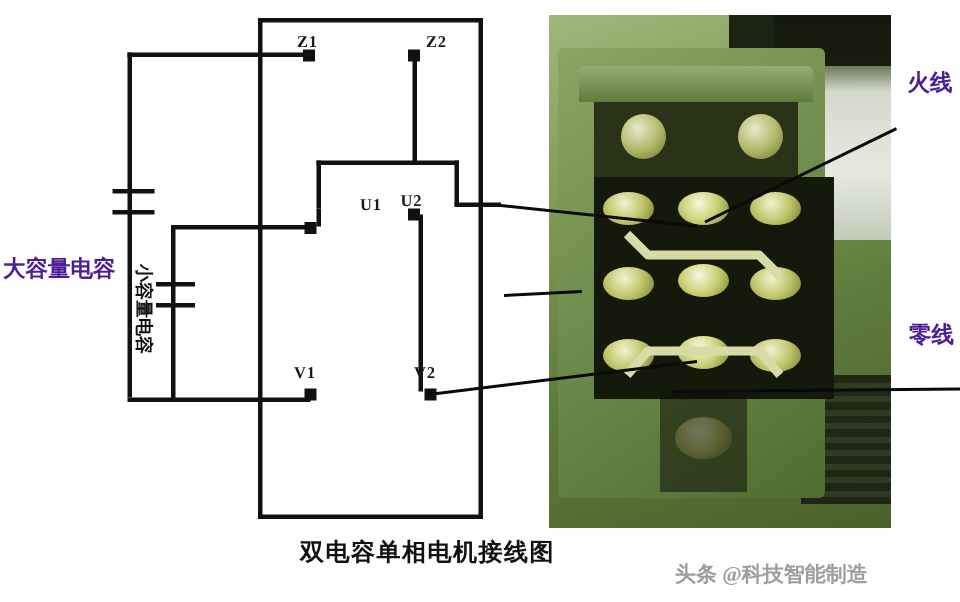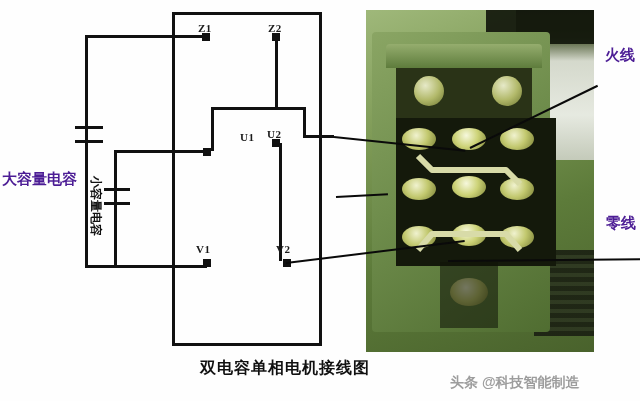--- a/index.html
+++ b/index.html
@@ -21,21 +21,21 @@
   .cap-h-plate{position:absolute;background:#111;height:3px;}
 
   
   .cn-label{position:absolute;font-family:"DejaVu Sans","Liberation Sans",sans-serif;
             font-size:15px;font-weight:700;color:#4c1d95;white-space:nowrap;}
   .cn-label-vert{position:absolute;font-family:"DejaVu Sans","Liberation Sans",sans-serif;
             font-size:12px;font-weight:700;color:#111;white-space:nowrap;
             transform-origin:0 0;transform:rotate(90deg);}
   .caption{position:absolute;font-family:"DejaVu Serif","Liberation Serif",serif;
            font-size:16px;font-weight:700;color:#111;letter-spacing:1px;white-space:nowrap;}
-  .watermark{position:absolute;font-family:Liberation Sans, sans-serif;
+  .watermark{position:absolute;font-family:Liberation Serif, serif;
              font-size:14px;font-weight:700;color:#8d8d8d;white-space:nowrap;opacity:.85;}
 
   
   #photo{position:absolute;left:366px;top:10px;width:228px;height:342px;overflow:hidden;
          background:#7d9a5c;}
   .pl{position:absolute;}
   .pointer{position:absolute;background:#0a0a0a;height:2px;transform-origin:0 50%;}
 </style>
 </head>
 <body>
@@ -48,21 +48,21 @@
     <div class="wire v" style="left:172px;top:12px;height:334px;"></div>
     <div class="wire v" style="left:319px;top:12px;height:334px;"></div>
     <div class="wire h" style="left:172px;top:343px;width:150px;"></div>
 
     <div class="node" style="left:202px;top:33px;"></div>
     <div class="wire h" style="left:85px;top:35px;width:120px;"></div>
     <span class="term-label" style="left:198px;top:22px;">Z1</span>
 
     <div class="node" style="left:272px;top:33px;"></div>
     <div class="wire v" style="left:275px;top:37px;height:72px;"></div>
-    <span class="term-label" style="left:268px;top:22px;">Z2</span>
+    <span class="term-label" style="left:284px;top:22px;">Z2</span>
 
     <div class="wire h" style="left:211px;top:107px;width:95px;"></div>
     <div class="wire v" style="left:211px;top:107px;height:32px;"></div>
     <div class="wire v" style="left:303px;top:107px;height:30px;"></div>
     <div class="wire h" style="left:303px;top:135px;width:31px;"></div>
 
     <div class="node" style="left:203px;top:148px;"></div>
     <div class="wire v" style="left:211px;top:139px;height:12px;"></div>
     <span class="term-label" style="left:196px;top:131px;margin-left:44px;">U1</span>
 

